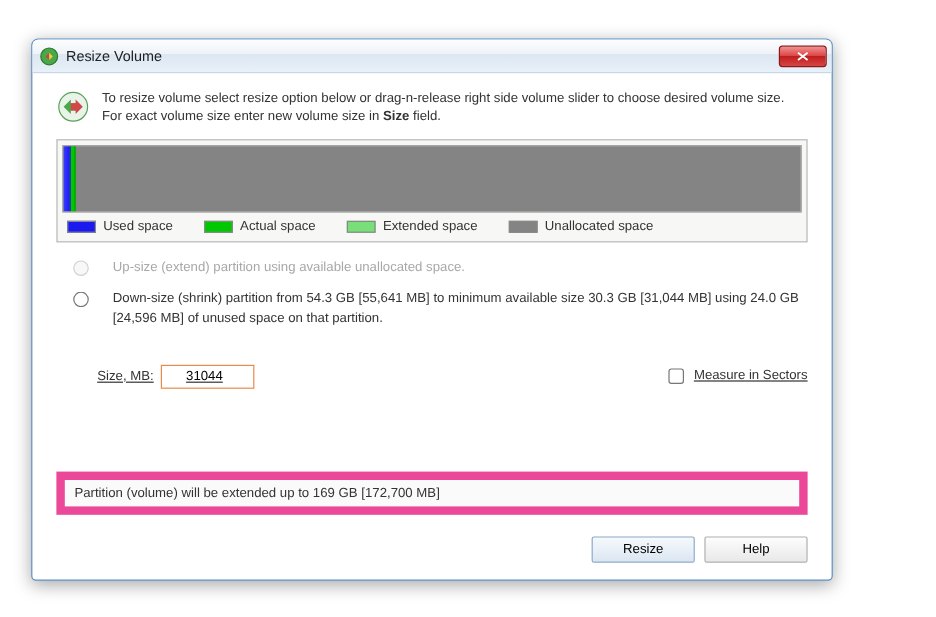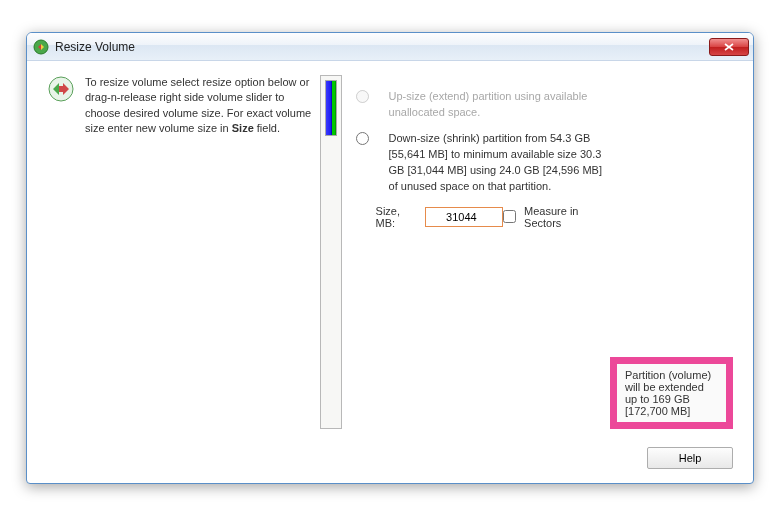--- a/index.html
+++ b/index.html
@@ -9,21 +9,21 @@
   background: #fff;
   width: 780px;
   height: 514px;
   position: relative;
   color: #333;
 }
 .window {
   position: absolute;
   left: 26px;
   top: 32px;
-  width: 728px;
+  width: 668px;
   height: 452px;
   border: 1px solid #5a8fc8;
   border-radius: 6px 6px 4px 4px;
   box-shadow: 0 3px 14px rgba(0,0,0,0.35);
   background: #fff;
   display: flex;
   flex-direction: column;
   overflow: hidden;
 }
 .titlebar {
@@ -46,21 +46,21 @@
   border-radius: 3px;
   display: flex; align-items: center; justify-content: center;
   color: #fff;
   cursor: pointer;
 }
 .titlebar .close-btn svg { stroke: #fff; stroke-width: 1.6; }
 .content {
   flex: 1;
   padding: 14px 20px 8px 20px;
   display: flex;
-  flex-direction: row;
+  flex-direction: column;
 }
 .intro {
   display: flex;
   align-items: flex-start;
   gap: 10px;
   margin-bottom: 10px;
 }
 .intro-icon {
   width: 28px; height: 28px; flex-shrink: 0;
 }
@@ -110,34 +110,35 @@
   display: flex;
   align-items: flex-start;
   gap: 20px;
 }
 .radio-row input[type=radio] { margin-top: 1px; }
 .radio-row label { font-size: 11px; line-height: 1.45; }
 .radio-row.disabled label { color: #a8a8a8; }
 .size-row {
   display: flex;
   align-items: center;
-  margin-top: 0;
+  margin-top: 20px;
   padding-left: 20px;
+  text-decoration: underline;
 }
 .size-label { font-size: 11px; margin-right: 6px; }
 .size-input {
   width: 78px;
   height: 20px;
   border: 1px solid #e68b4b;
   padding: 2px 20px;
   font-size: 11px;
   font-family: inherit;
 }
 .size-spacer { flex: 1; }
-.measure-check { display: flex; align-items: center; gap: 8px; font-size: 11px; }
+.measure-check { display: flex; align-items: flex-start; gap: 8px; font-size: 11px; }
 .status-line {
   margin-top: auto;
   border: 7px solid #ec4899;
   background: #fafafa;
   padding: 5px 8px;
   font-size: 11px;
 }
 .button-row {
   display: flex;
   justify-content: flex-end;
@@ -193,20 +194,38 @@
       <div class="intro-text">
         <span>To resize volume select resize option below or drag-n-release right side volume slider to choose desired volume size. For exact volume size enter new volume size in </span><b>Size</b><span> field.</span>
       </div>
     </div>
 
     <div class="volume-box">
       <div class="volume-vis">
         <div class="used"></div>
         <div class="actual"></div>
       </div>
+      <div class="legend-row">
+        <div class="legend-item">
+          <span class="swatch" style="background: rgb(26, 26, 240);"></span>
+          <span>Used space</span>
+        </div>
+        <div class="legend-item">
+          <span class="swatch" style="background: rgb(0, 200, 0);"></span>
+          <span>Actual space</span>
+        </div>
+        <div class="legend-item">
+          <span class="swatch" style="background: rgb(121, 224, 121);"></span>
+          <span>Extended space</span>
+        </div>
+        <div class="legend-item">
+          <span class="swatch" style="background: rgb(132, 132, 132);"></span>
+          <span>Unallocated space</span>
+        </div>
+      </div>
     </div>
 
     <div class="options-block">
       <div class="radio-row disabled">
         <input type="radio" name="resize-mode" disabled="" style="">
         <label>Up-size (extend) partition using available unallocated space.</label>
       </div>
       <div class="radio-row">
         <input type="radio" name="resize-mode" style="">
         <label>Down-size (shrink) partition from 54.3 GB [55,641 MB] to minimum available size 30.3 GB [31,044 MB] using 24.0 GB [24,596 MB] of unused space on that partition.</label>
@@ -221,16 +240,17 @@
           <span>Measure in Sectors</span>
         </label>
       </div>
     </div>
 
     <div class="status-line">Partition (volume) will be extended up to 169 GB [172,700 MB]</div>
 
   </div>
 
   <div class="button-row">
+    <button class="btn primary">Resize</button>
     <button class="btn">Help</button>
   </div>
 
 </div>
 
 </body></html>

